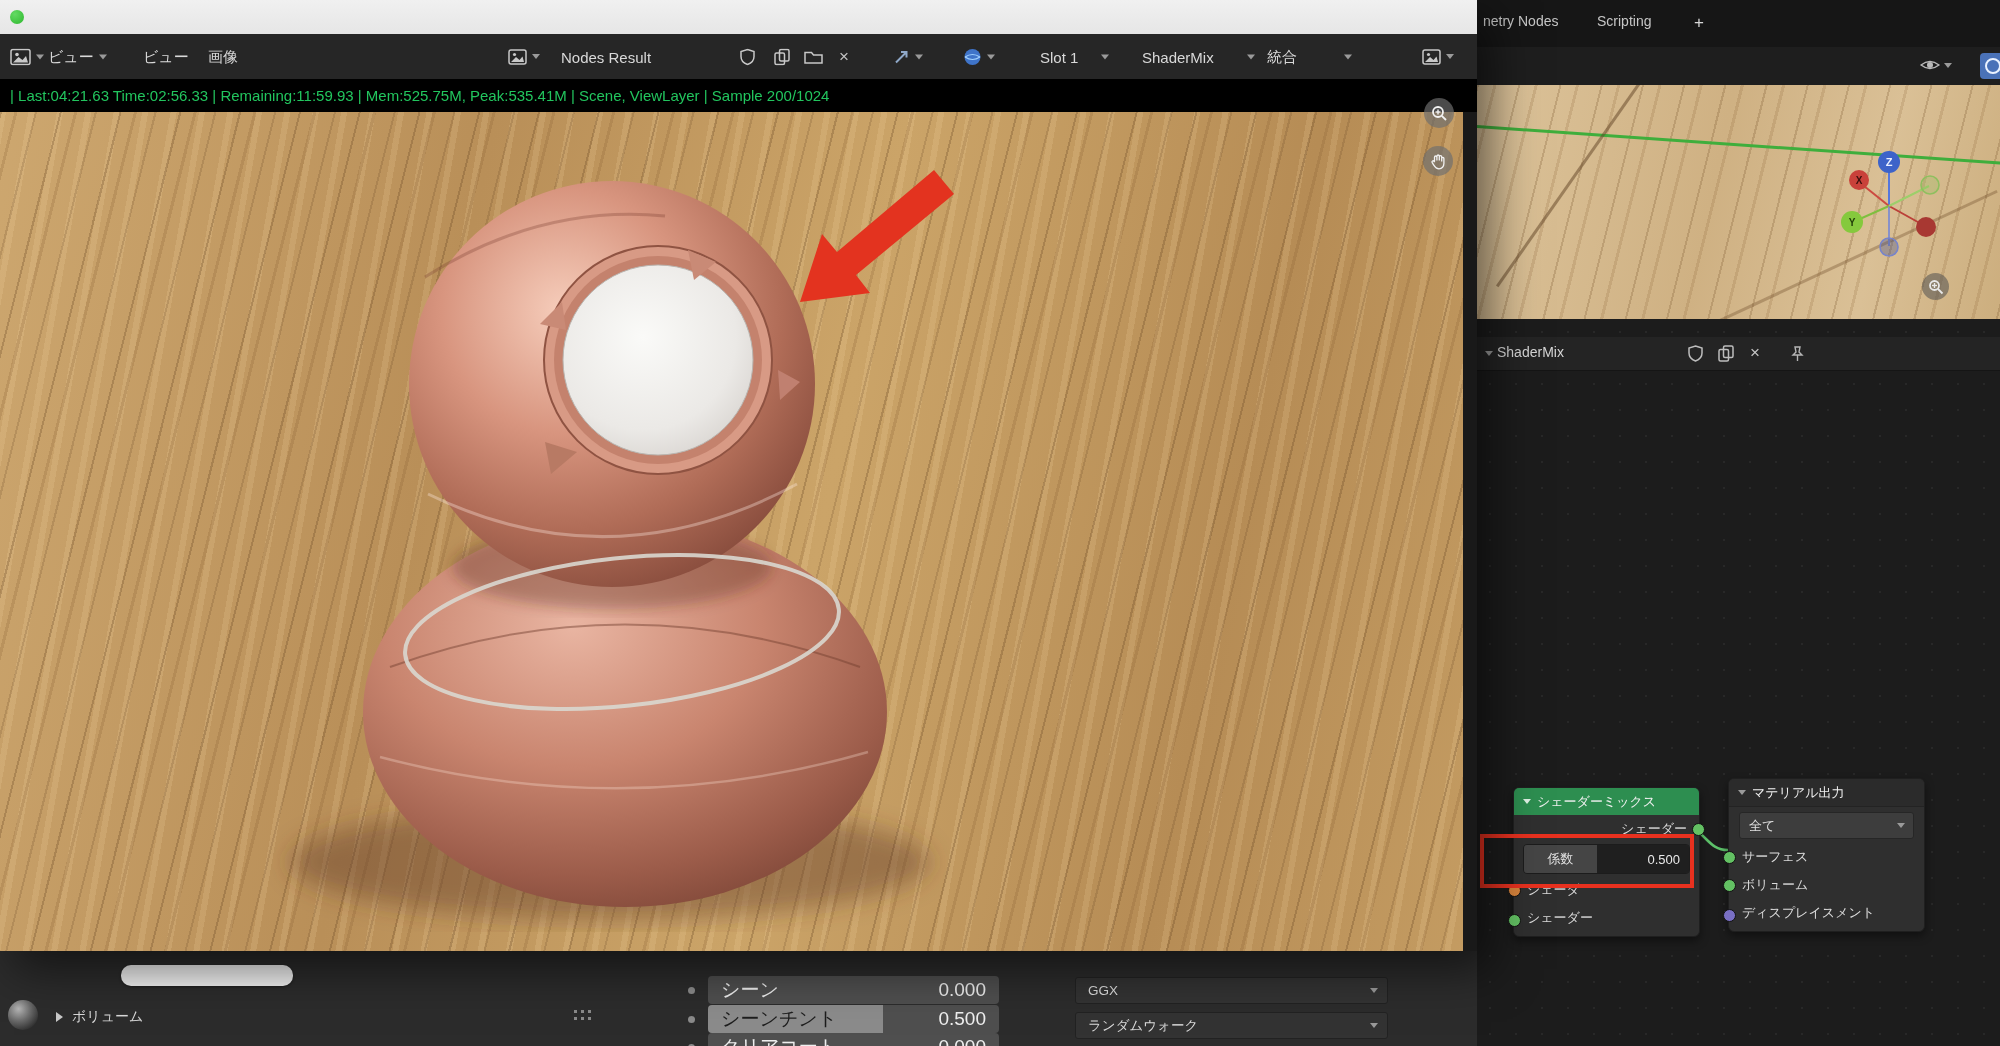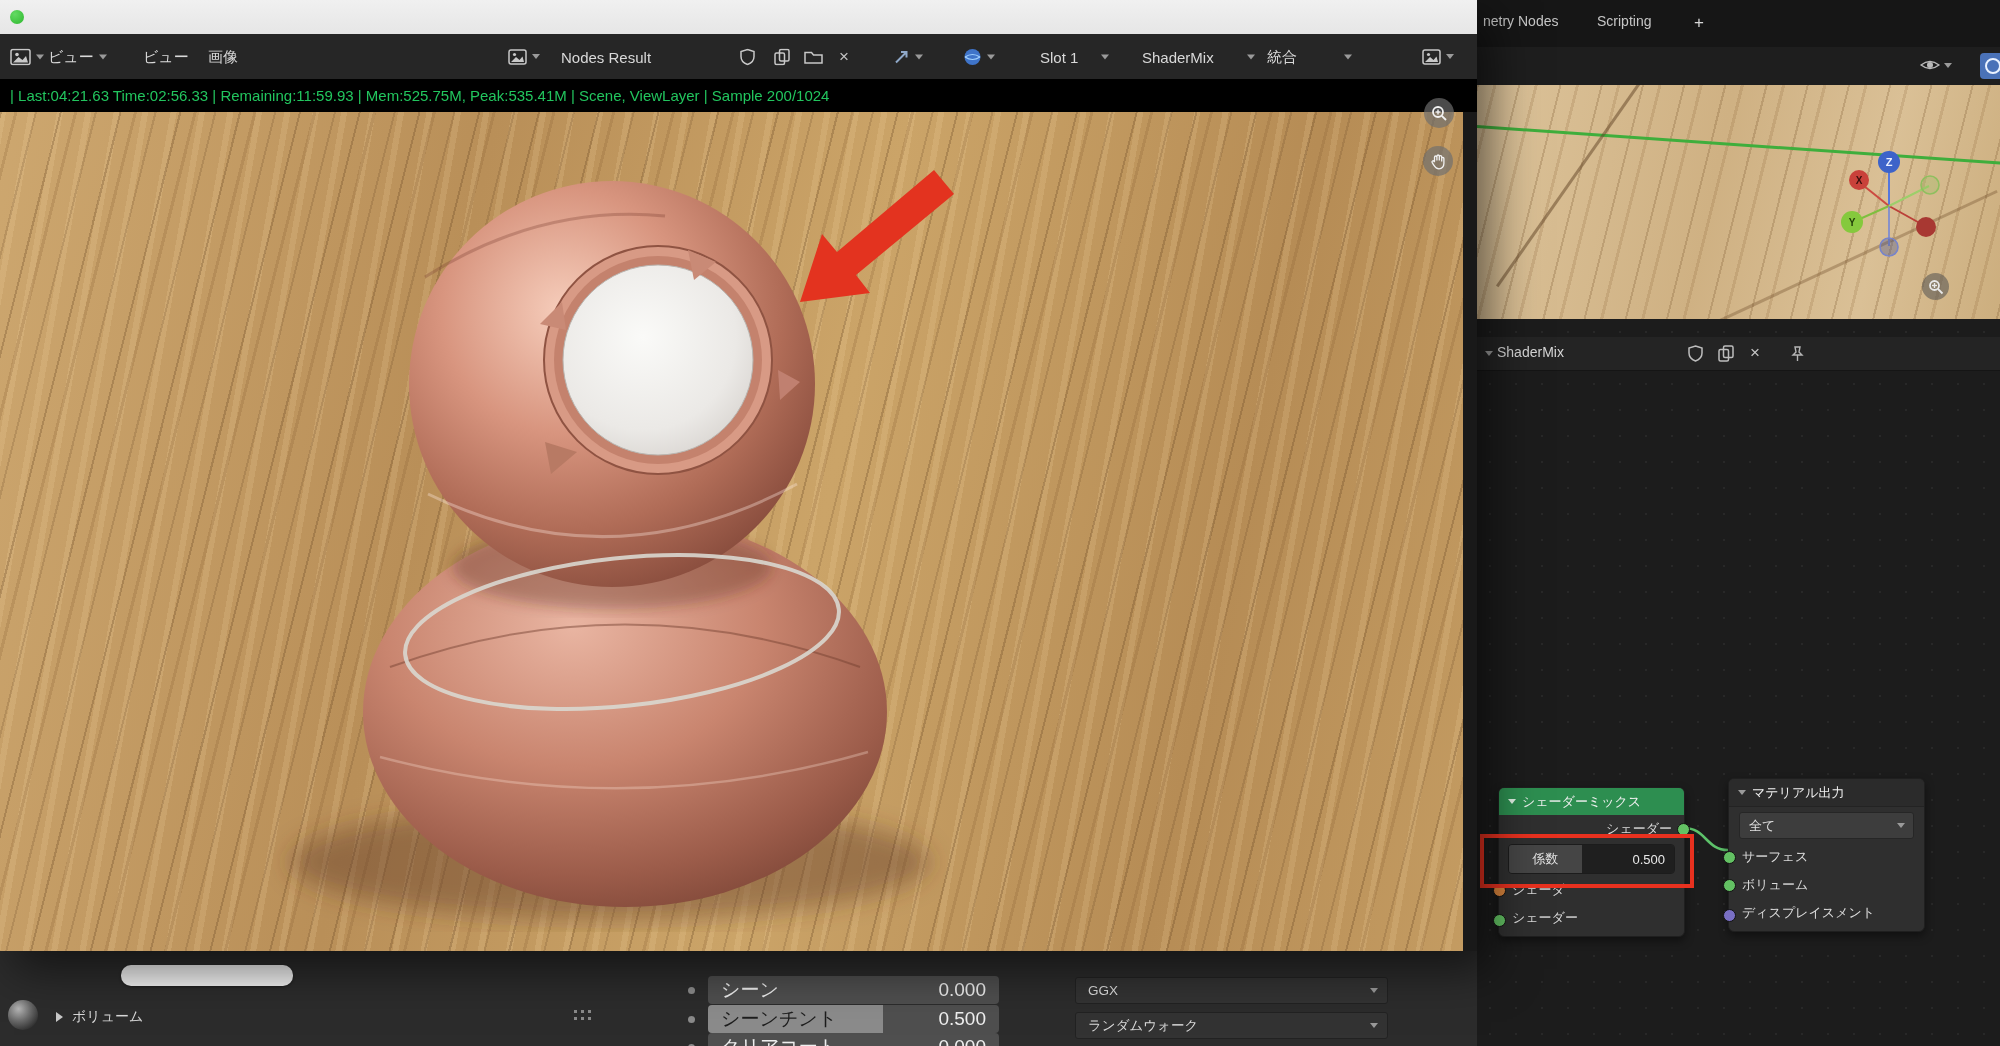--- a/index.html
+++ b/index.html
@@ -191,21 +191,21 @@
         <svg width="15" height="17">
           <path d="M5 2 H10 L9 7 L12 10 H3 L6 7 Z M7.5 10 V16" stroke="#b5b5b5" stroke-width="1.4" fill="none"></path>
         </svg>
       </span>
     </div>
 
     <svg class="wires" width="523" height="727">
       <path d="M207,509 C229,509 229,531 251,531" stroke="#5dc26a" stroke-width="2.5" fill="none"></path>
     </svg>
 
-    <div class="node" style="left:21px;top:468px;width:185px;">
+    <div class="node" style="left:36px;top:468px;width:185px;">
       <div class="node-header nh-green">
         <span class="chev" style="border-top-color:#dff0e4"></span>
         <span>シェーダーミックス</span>
       </div>
       <div class="nrow right">
         <span>シェーダー</span>
         <span class="sock sr green"></span>
       </div>
       <div class="fac">
         <span class="fac-label">係数</span>

